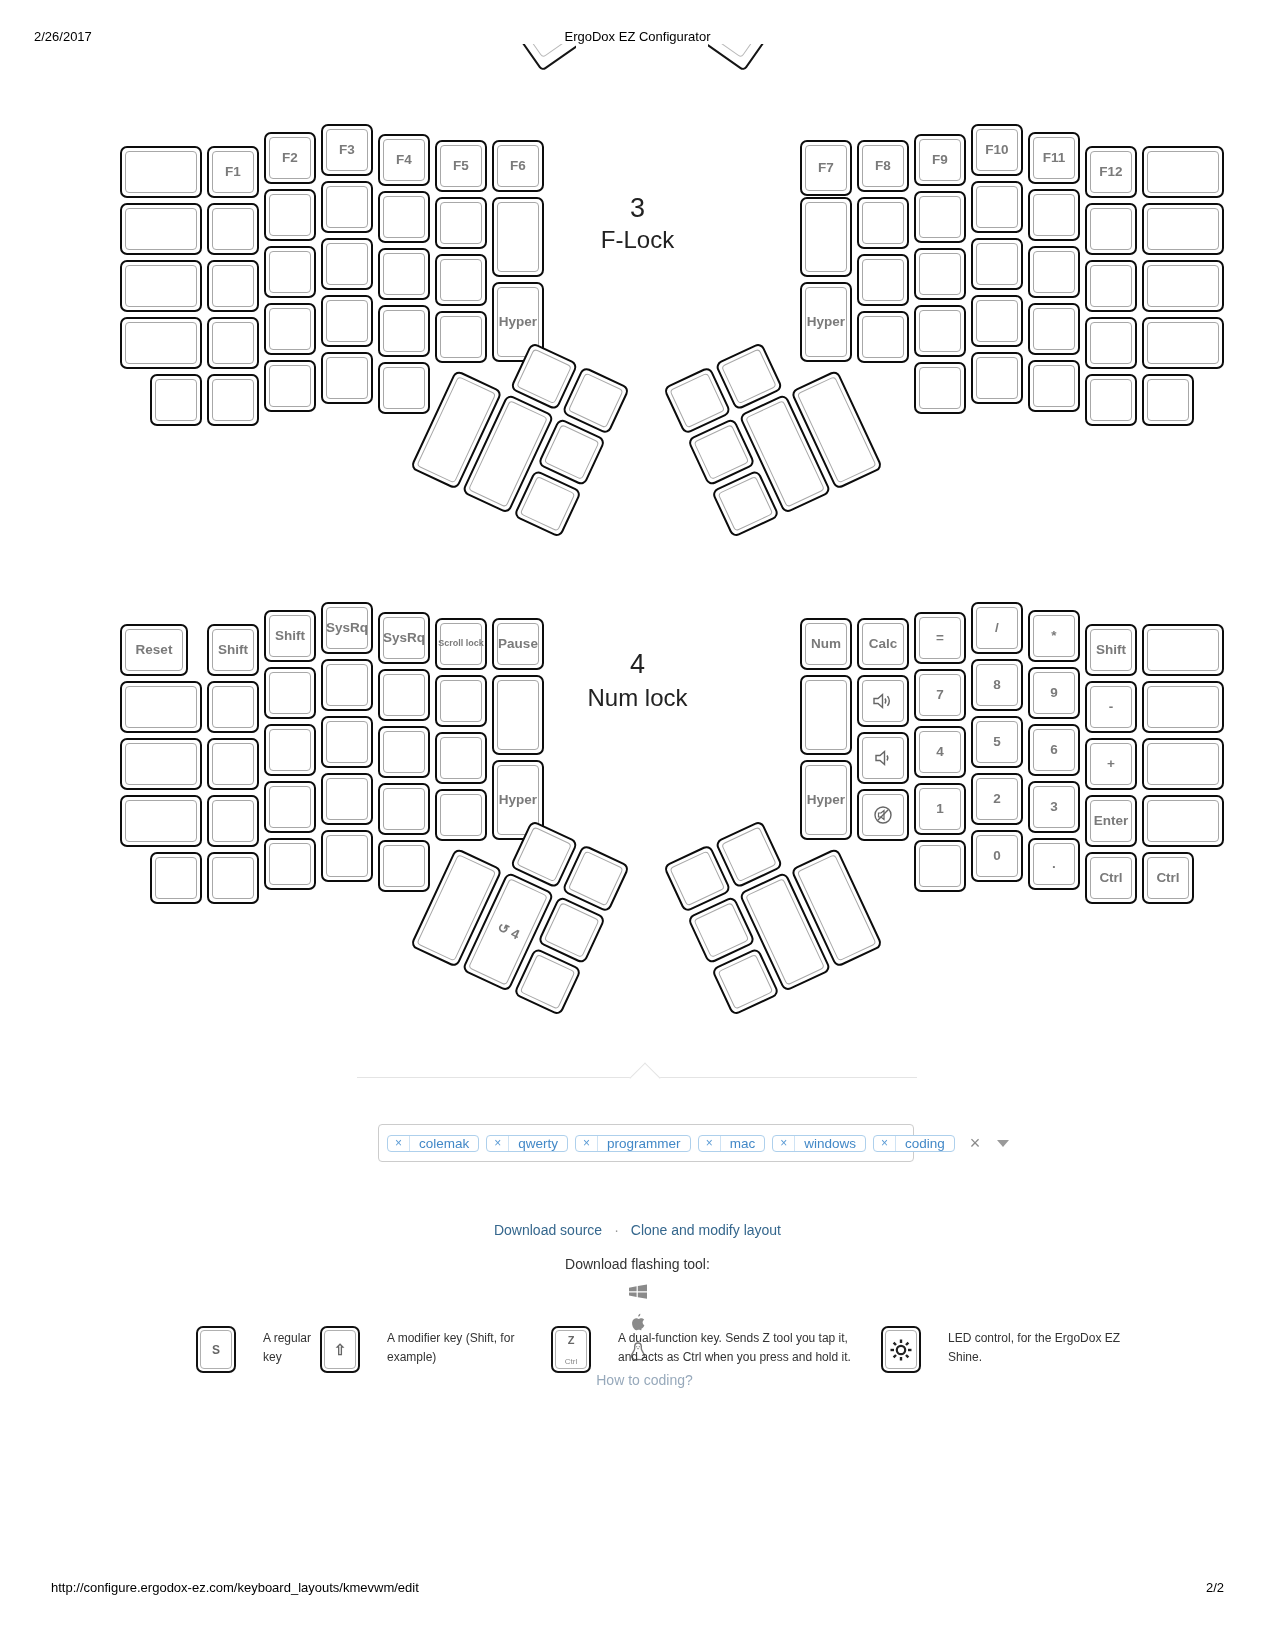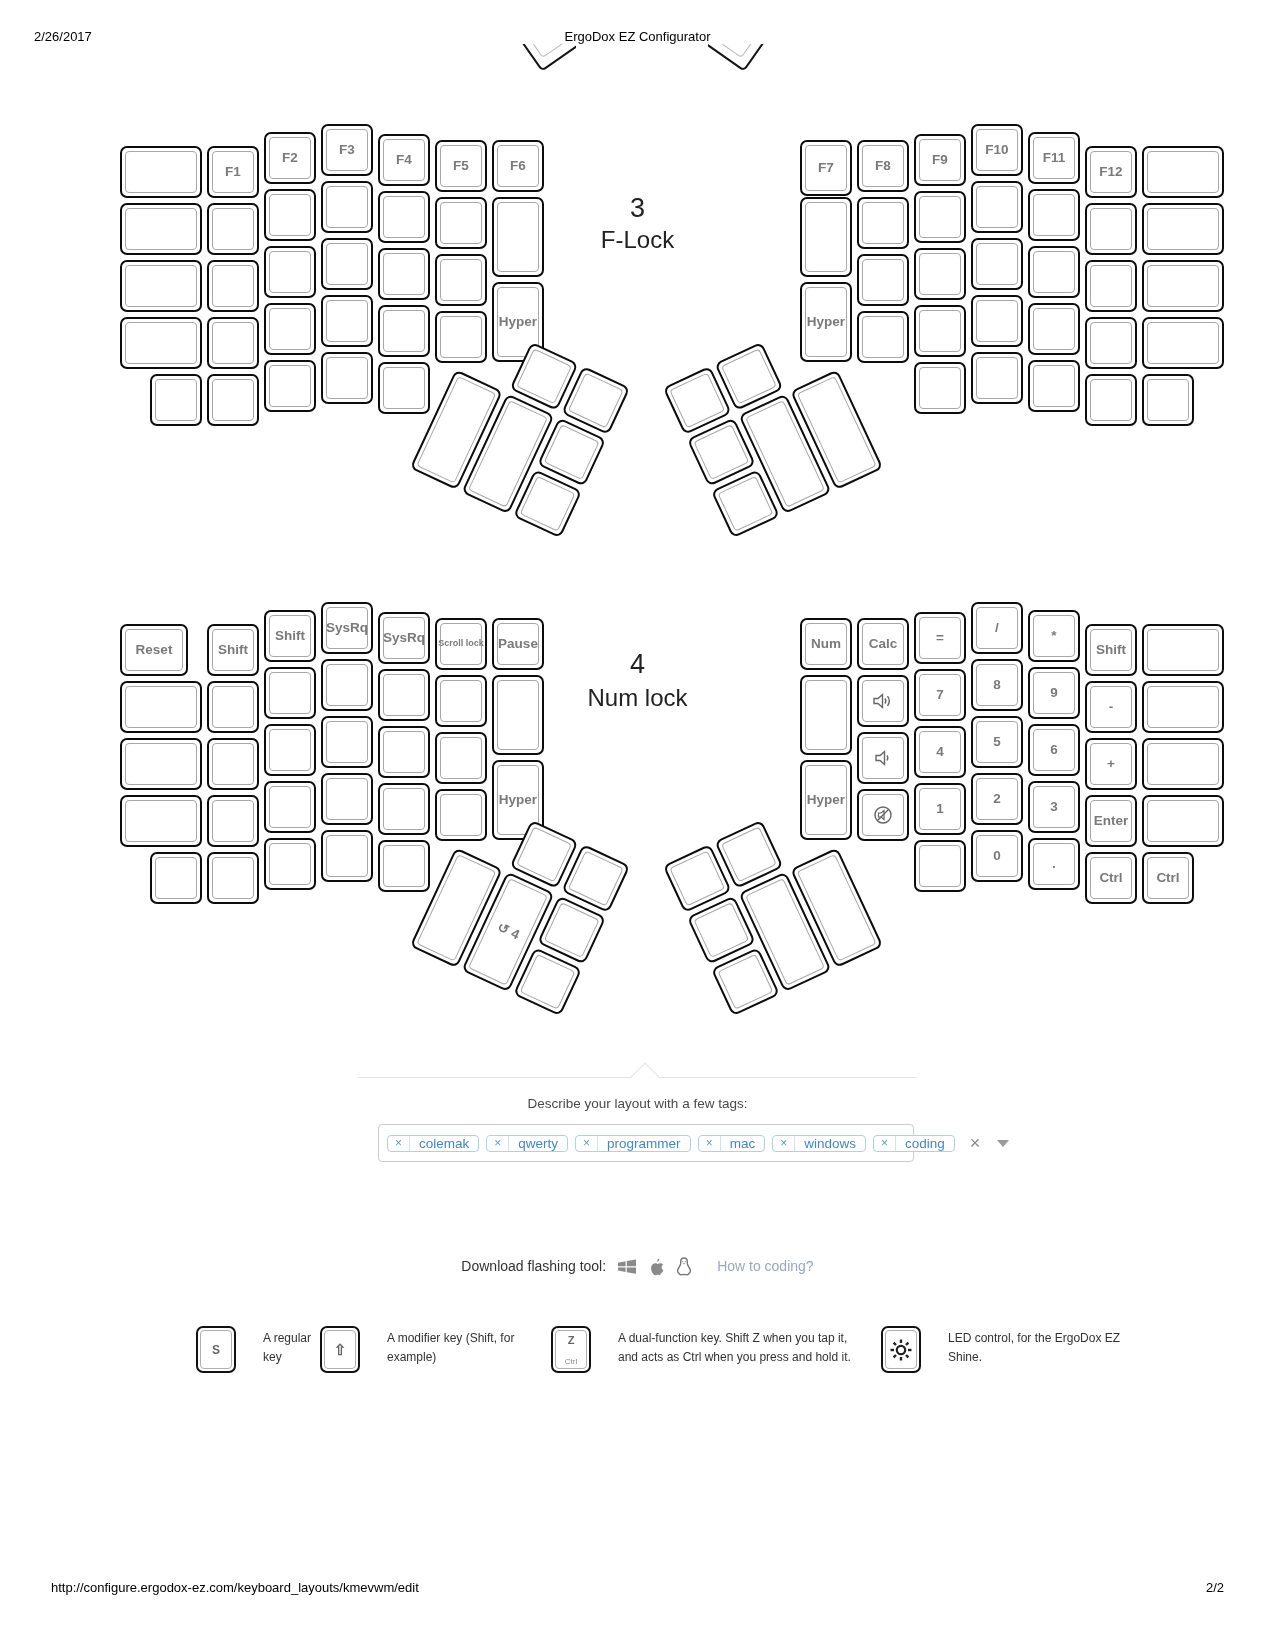--- a/index.html
+++ b/index.html
@@ -41,21 +41,21 @@
       font-size:12px;cursor:pointer;}
   .tag-label{display:flex;align-items:center;padding:0 9px;color:#4288c7;font-size:13.5px;}
   .tags-clear{margin-left:8px;color:#8a8a8a;font-size:18px;line-height:1;cursor:pointer;}
   .caret{width:0;height:0;border-left:6px solid transparent;border-right:6px solid transparent;
       border-top:7px solid #9a9a9a;margin-left:10px;cursor:pointer;}
 
   .links{position:absolute;left:0;top:1222px;width:100%;text-align:center;font-size:14px;}
   .links a{color:#35678d;text-decoration:none;cursor:pointer;}
   .links .dot{color:#999;margin:0 12px;}
   .flash{position:absolute;left:0;top:1256px;width:100%;display:flex;justify-content:center;
-      align-items:center;gap:11px;font-size:14px;color:#333;}
+      align-items:center;gap:11px;font-size:14px;color:#333;flex-direction:column;}
   .flash .osicon{display:inline-flex;align-items:center;cursor:pointer;}
   .flash .howto{color:#97a9bb;margin-left:14px;cursor:pointer;}
 
   .legend{position:absolute;left:0;top:1326px;width:100%;height:60px;}
   .litem{position:absolute;top:0;}
   .lkey{position:absolute;left:0;top:0;width:40px;height:47px;background:#fff;border:2px solid #111;
       border-radius:7px;box-sizing:border-box;}
   .lkey::before{content:"";position:absolute;inset:2px;border:1.5px solid #b0b0b0;border-radius:4px;}
   .lk-main{position:absolute;left:0;top:0;width:100%;height:100%;display:flex;align-items:center;
       justify-content:center;font-size:12px;font-weight:bold;color:#666;}
@@ -365,21 +365,20 @@
       <div class="key" style="left: 0px; top: 0px; width: 52px; height: 52px;"></div>
       <div class="key" style="left: 114px; top: 57px; width: 52px; height: 109px;"></div>
       <div class="key" style="left: 57px; top: 57px; width: 52px; height: 109px;"></div>
       <div class="key" style="left: 0px; top: 57px; width: 52px; height: 52px;"></div>
       <div class="key" style="left: 0px; top: 114px; width: 52px; height: 52px;"></div>
     </div>
 
   <div class="divider"></div>
   <div class="notch"></div>
 
-  <div class="tags-prompt">Describe your layout with a few tags:</div>
   <div class="tagbox">
     <span id="tag-list" style="display:inline-flex;gap:7px">
         <span class="tag">
           <span class="tag-x">×</span>
           <span class="tag-label">colemak</span>
         </span>
         <span class="tag">
           <span class="tag-x">×</span>
           <span class="tag-label">qwerty</span>
         </span>
@@ -397,20 +396,23 @@
         </span>
         <span class="tag">
           <span class="tag-x">×</span>
           <span class="tag-label">coding</span>
         </span>
       </span>
     <span class="tags-clear">×</span>
     <span class="caret"></span>
   </div>
 
+  <div class="links">
+    <a>Download source</a><span class="dot">·</span><a>Clone and modify layout</a>
+  </div>
 
   <div class="flash">
     <span>Download flashing tool:</span>
     <span class="osicon">
       <svg width="20" height="17" viewBox="0 0 20 17">
           <path d="M1 4.8 L8.6 3.2 V8.2 H1 Z M9.8 3 L19 1.6 V8.2 H9.8 Z M1 9.4 H8.6 V14 L1 12.6 Z M9.8 9.4 H19 V15.8 L9.8 14.3 Z" fill="#8a8a8a"></path>
         </svg>
     </span>
     <span class="osicon">
       <svg width="17" height="20" viewBox="0 0 20 20">
@@ -446,21 +448,21 @@
           <div>A modifier key (Shift, for</div>
           <div>example)</div>
         </div>
       </div>
       <div class="litem" style="left: 551px;">
         <div class="lkey">
           <div class="lk-top">Z</div>
           <div class="lk-bot">Ctrl</div>
         </div>
         <div class="ltext">
-          <div>A dual-function key. Shift Z when you tap it,</div>
+          <div>A dual-function key. Sends Z tool you tap it,</div>
           <div>and acts as Ctrl when you press and hold it.</div>
         </div>
       </div>
       <div class="litem" style="left: 881px;">
         <div class="lkey">
           <span class="lk-main">
             <svg width="24" height="24" viewBox="0 0 24 24">
               <circle cx="12" cy="12" r="4.2" fill="none" stroke="#222" stroke-width="2.2"></circle>
               <g stroke="#222" stroke-width="2.4">
                 <line x1="12" y1="1.5" x2="12" y2="5"></line>

